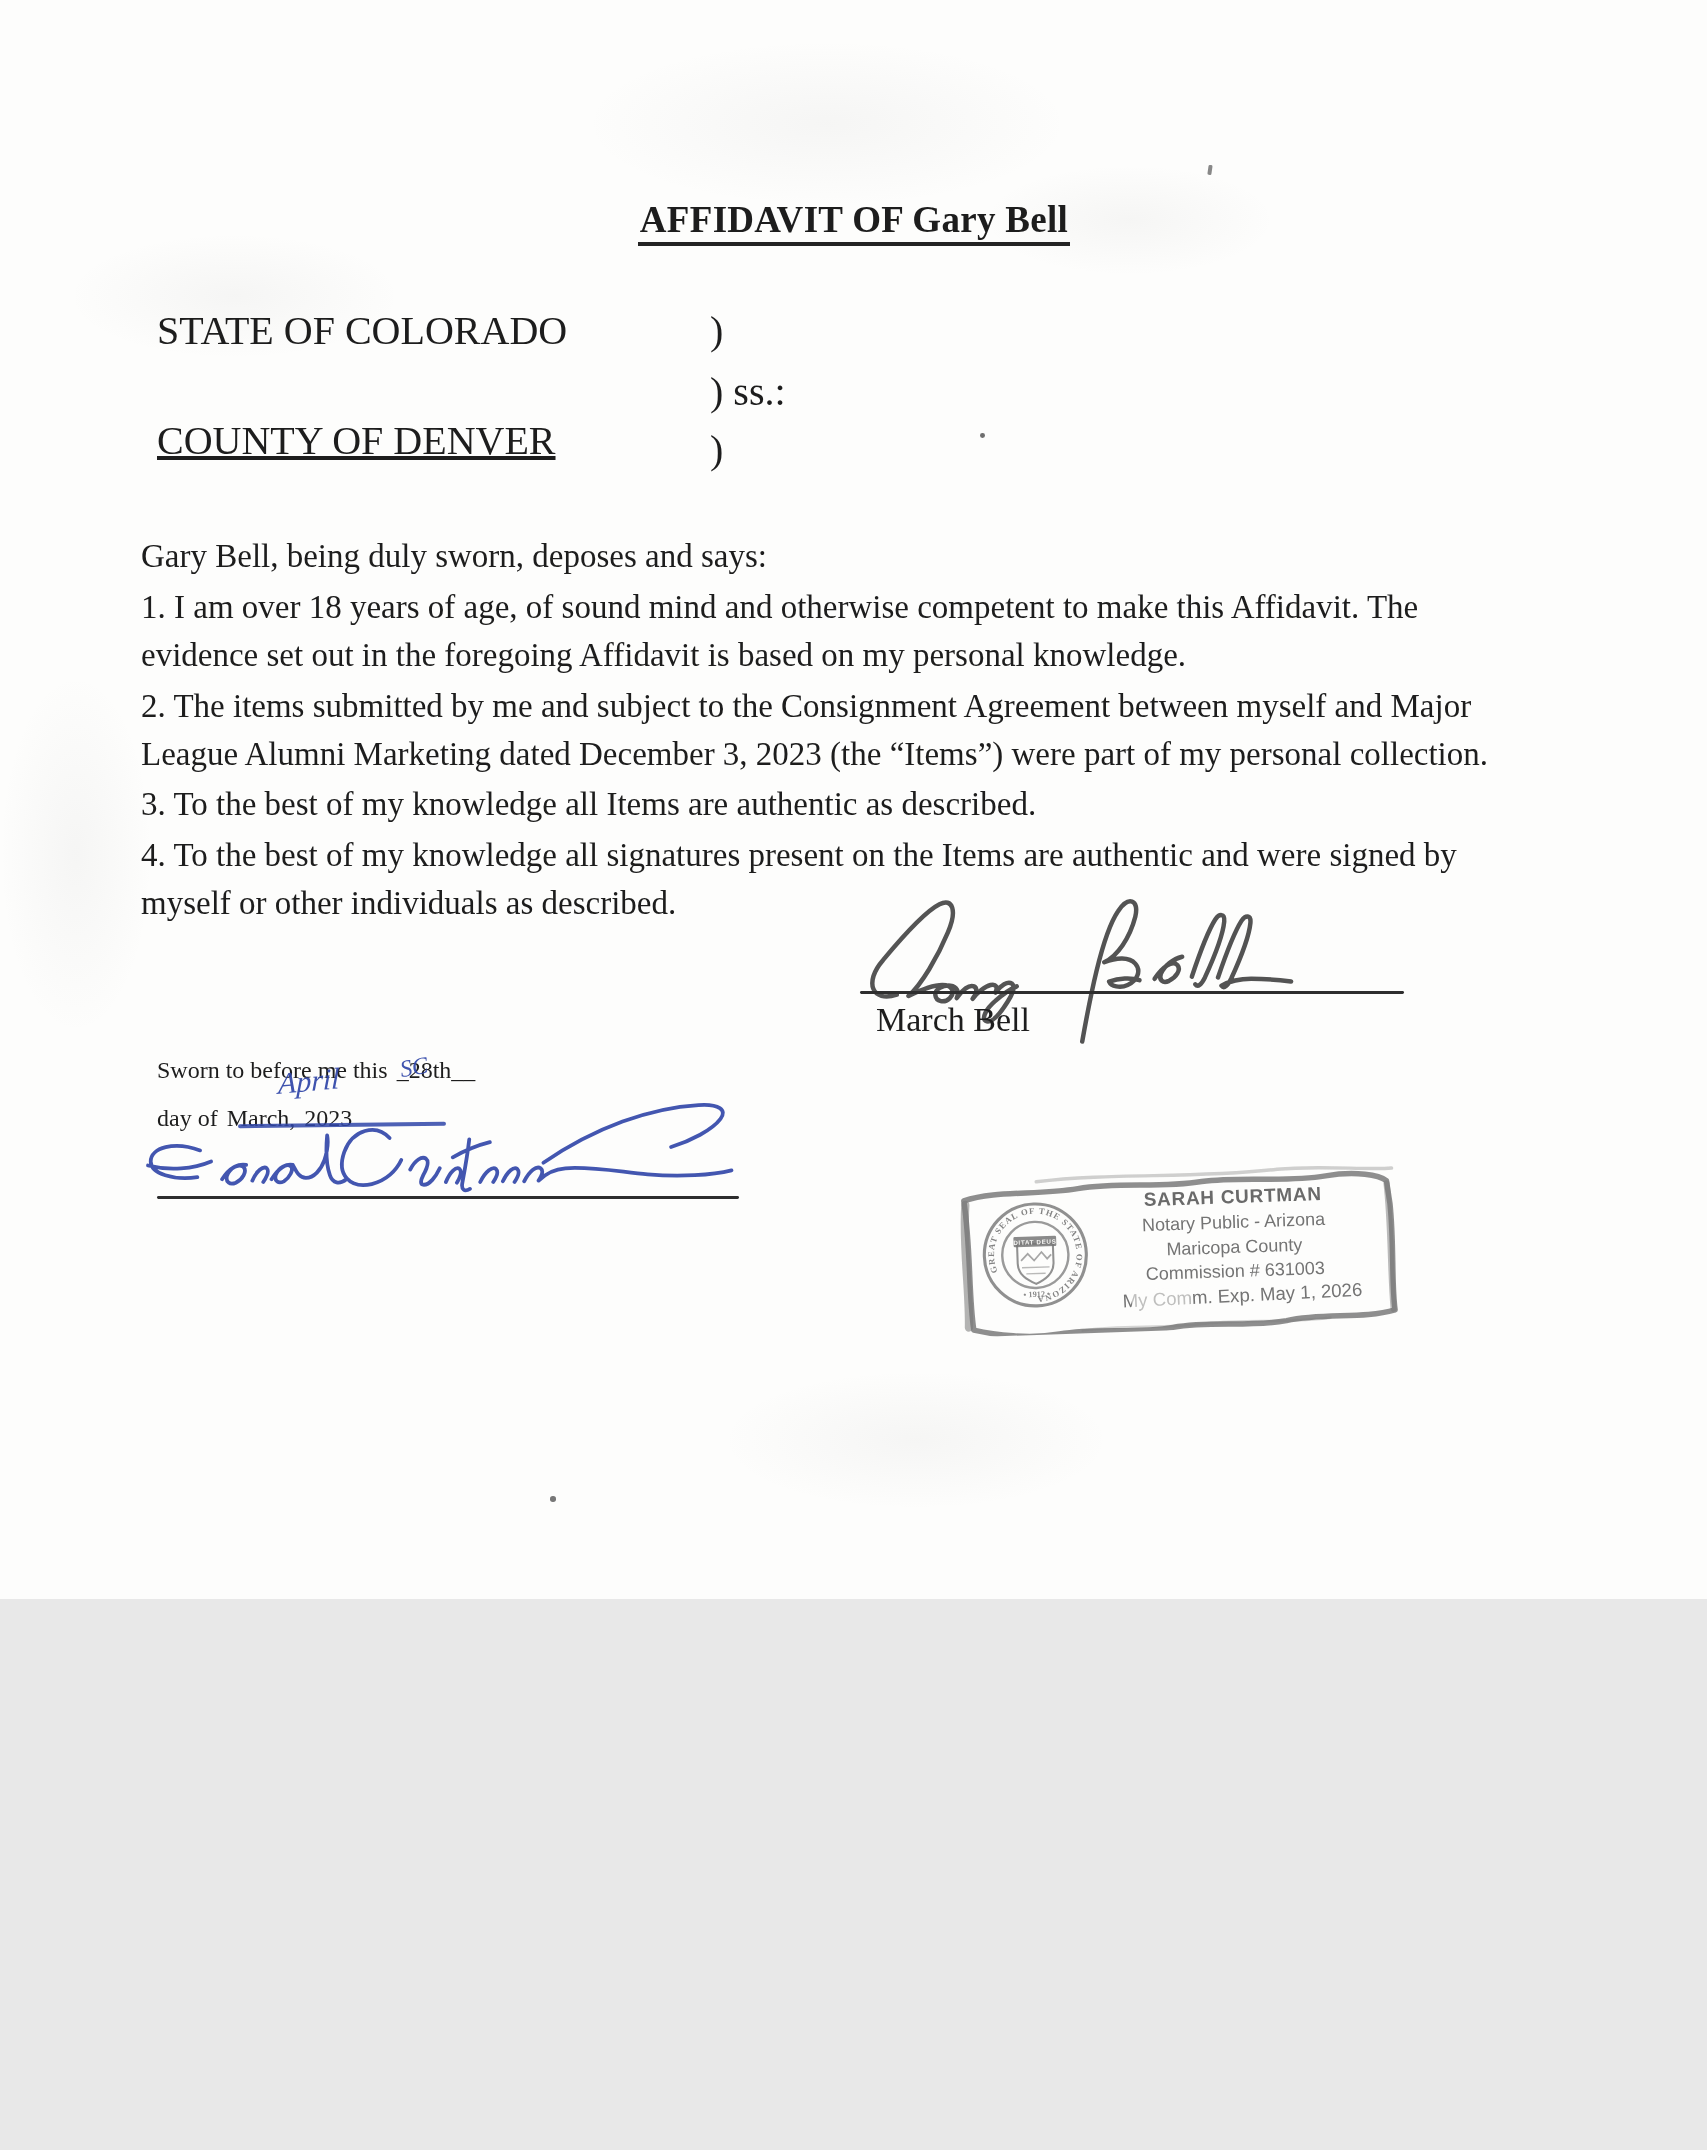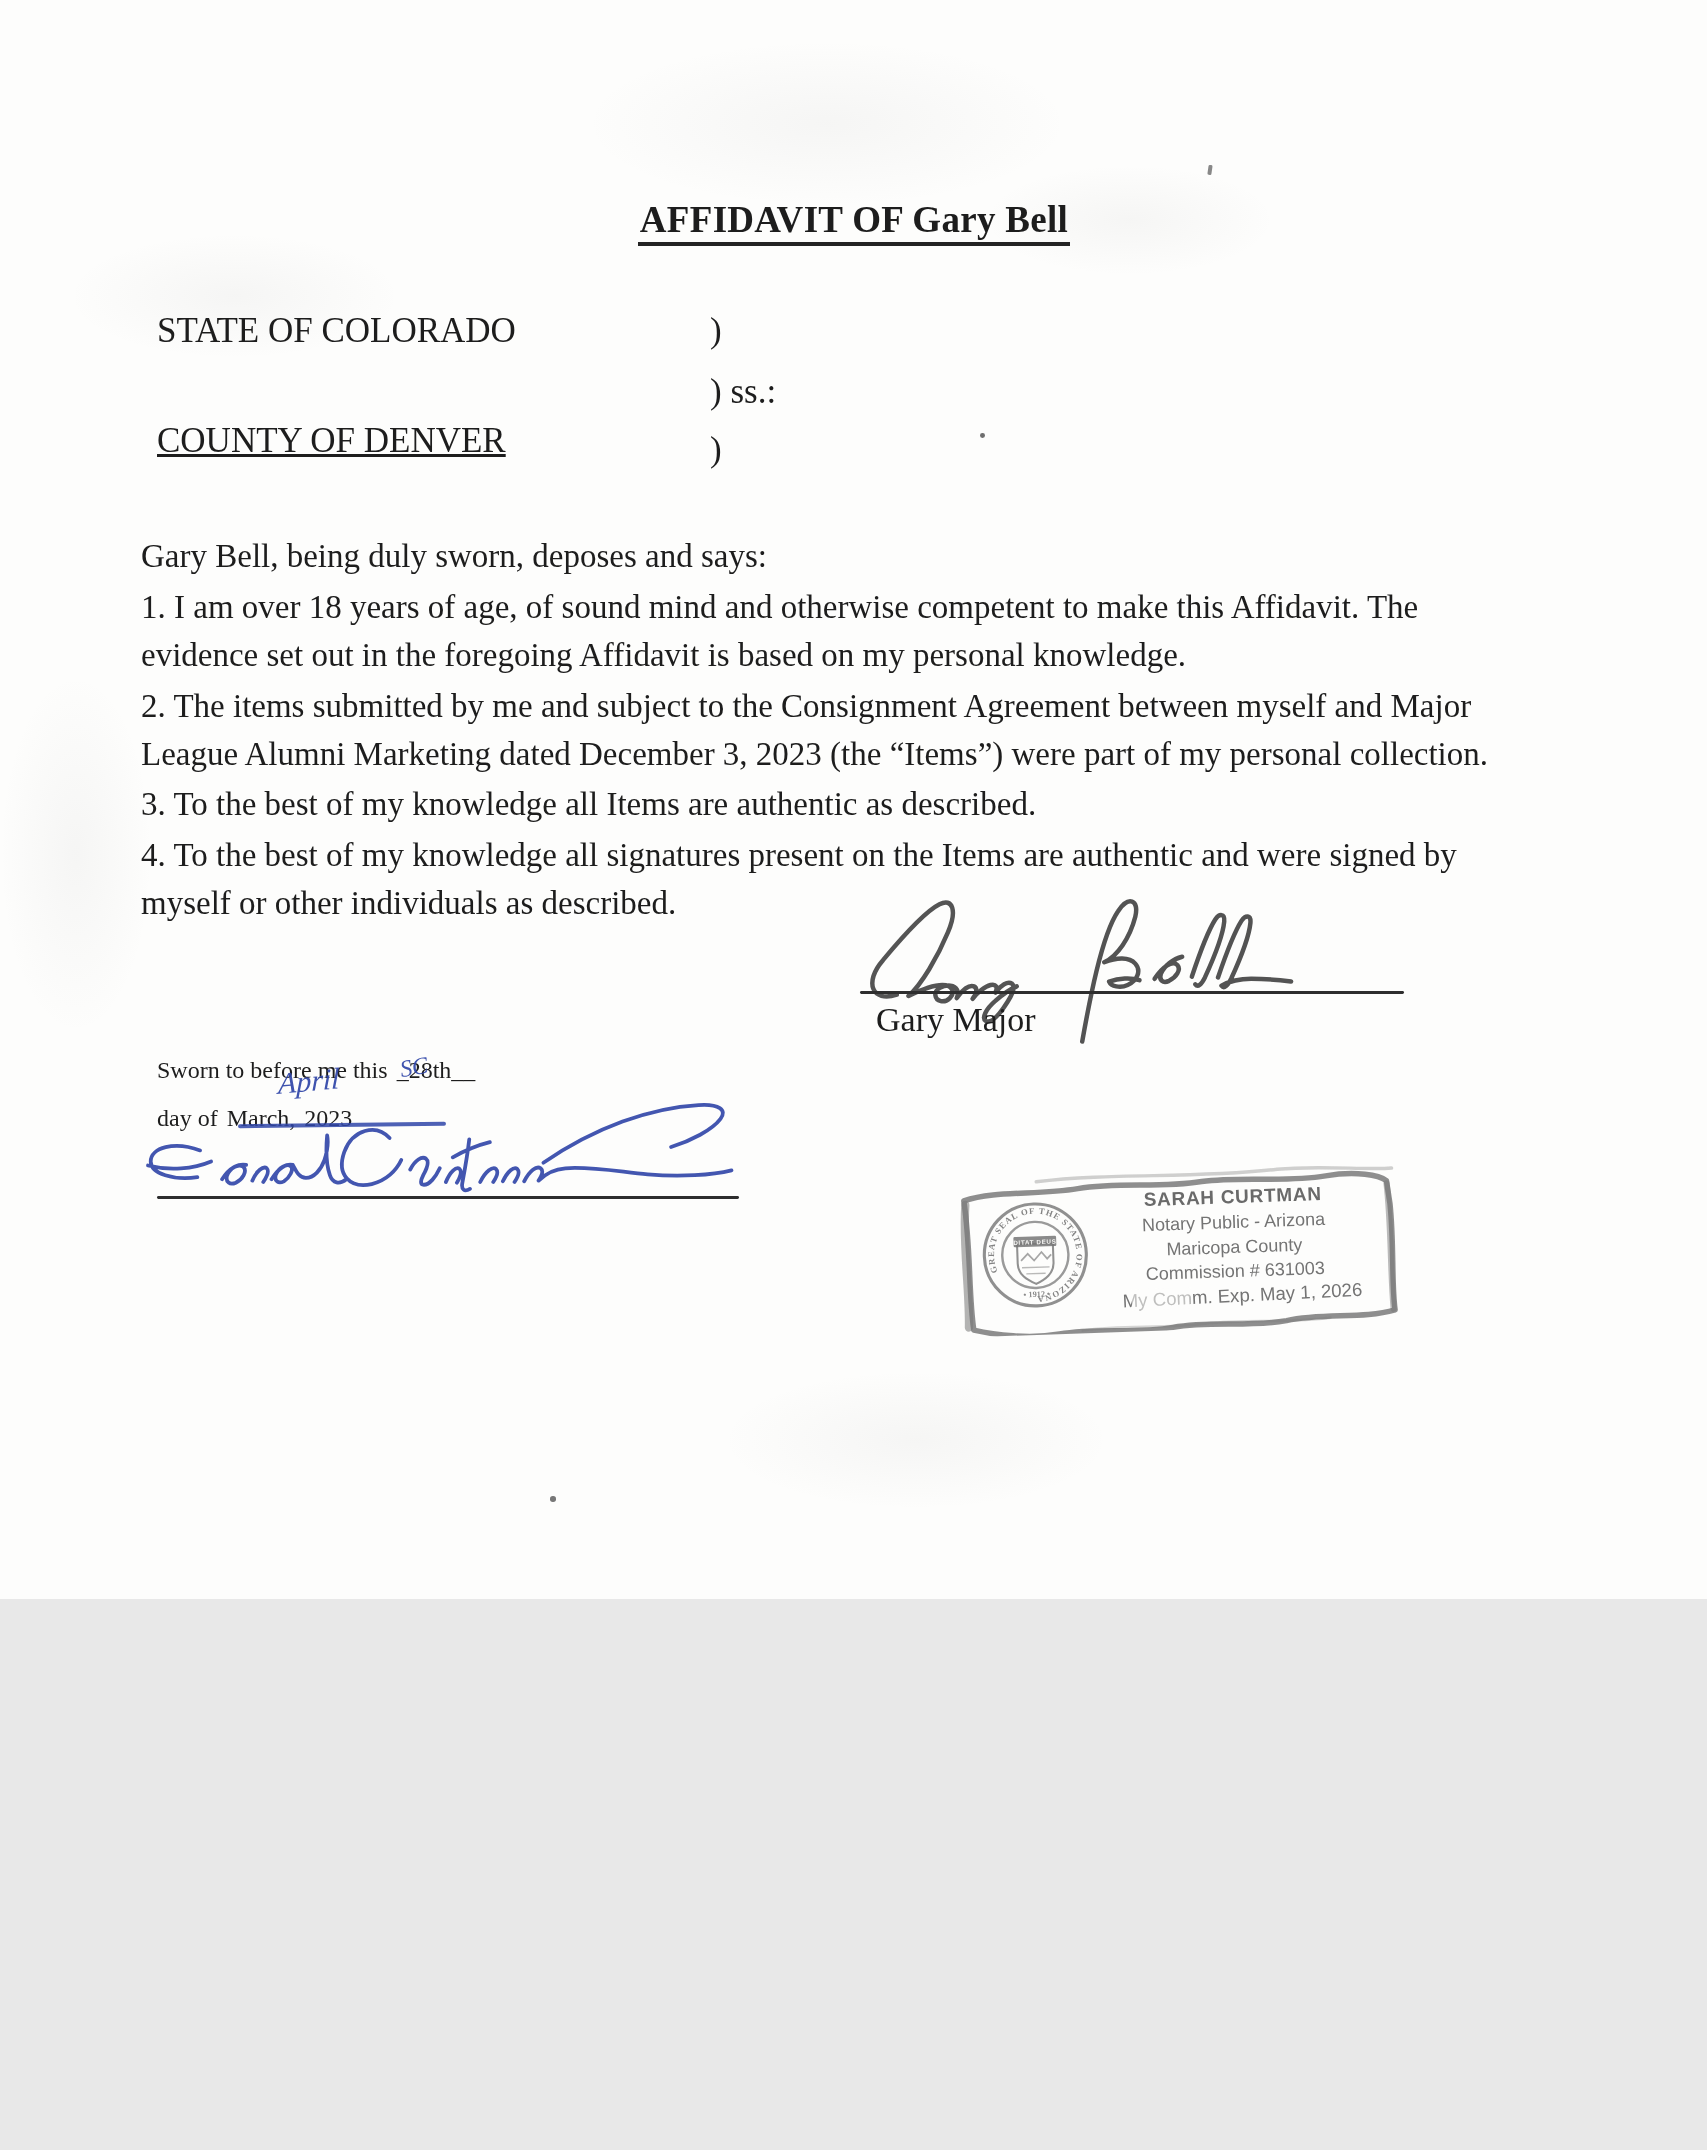--- a/index.html
+++ b/index.html
@@ -11,21 +11,21 @@
   .smudge { position:absolute; background:radial-gradient(closest-side, rgba(125,125,125,0.06), rgba(125,125,125,0)); border-radius:50%; pointer-events:none; }
 
   
   .title-wrap { position:absolute; top:198px; left:0; width:1708px; text-align:center; }
   .title-text {
     display:inline-block; font-size:37px; font-weight:bold; letter-spacing:0.3px;
     border-bottom:4.1px solid #242424; padding:0 2.1px 1.4px 2.1px;
   }
 
   
-  .venue-line { position:absolute; font-size:35px; line-height:41px; white-space:nowrap; }
+  .venue-line { position:absolute; font-size:40px; line-height:41px; white-space:nowrap; }
 
   
   .body-block { position:absolute; left:141px; top:532px; width:1516px; }
   .para { margin:0 0 2.8px 0; }
   .para .line { font-size:33px; line-height:48px; white-space:nowrap; }
 
   
   .sig-svg { position:absolute; }
   .sig-rule { position:absolute; background:#2e2e2e; border-radius:1.4px; }
   .printed-name { position:absolute; font-size:34px; line-height:48px; white-space:nowrap; }
@@ -107,21 +107,21 @@
   <svg class="sig-svg" style="left:854px;top:894px;" width="555" height="162" viewBox="0 0 805 235">
     <g fill="none" stroke="#454545" stroke-width="6.5" stroke-linecap="round" stroke-linejoin="round" opacity="0.92">
       <path d="M62,146 C26,158 14,128 42,96 C72,60 106,24 124,15 C143,5 150,24 136,56 C121,92 98,131 79,148 C93,141 113,132 128,132 C143,132 147,143 139,151 C131,159 119,156 118,147 C117,138 129,132 140,133 C149,134 153,142 149,151 C157,139 167,131 174,134 C180,137 177,146 172,152 C179,143 190,134 198,132 C206,130 209,135 205,143 C213,132 223,126 229,130 C234,134 230,145 223,156 C213,172 200,189 191,184 C185,180 191,167 205,155 C215,146 227,138 236,134"></path>
       <path d="M331,214 C341,158 359,60 383,25 C398,2 414,8 408,33 C400,64 382,90 363,99 C381,92 399,91 408,101 C417,111 411,126 397,132 C386,137 373,134 370,127 C384,122 402,121 414,125"></path>
       <path d="M436,123 C448,105 462,96 469,103 C475,110 467,121 457,126 C448,130 442,125 445,116 C450,104 463,94 476,91"></path>
       <path d="M490,120 C502,84 515,51 524,37 C530,28 538,28 537,40 C535,61 520,97 509,121 C504,131 499,136 495,131"></path>
       <path d="M528,121 C540,86 553,53 562,39 C568,30 576,30 575,42 C573,63 558,99 547,123 C542,133 537,138 533,133 C544,127 560,123 576,123 C598,123 618,125 634,127"></path>
     </g>
   </svg>
   <div class="sig-rule" style="left:860px;top:991px;width:544px;height:3.4px;"></div>
-  <div class="printed-name" style="left:876px;top:996px;">Gary Major</div>
+  <div class="printed-name" style="left:876px;top:996px;">March Bell</div>
 
   <div class="jurat-line" style="top:1046px;"><span>Sworn to before me this</span><span class="gap">_28th__</span></div>
   <div class="jurat-line" style="top:1094px;"><span>day of</span><span class="gap">March,</span><span class="gap">2023</span></div>
 
   <div class="handwriting" style="left:278px;top:1064px;font-size:30px;transform:rotate(-5deg) skewX(-6deg);">April</div>
   <div class="handwriting" style="left:400px;top:1054px;font-size:24px;transform:rotate(-10deg);">SC</div>
   <div class="strike-mark" style="left:238px;top:1123px;width:208px;height:4.1px;transform:rotate(-0.7deg);"></div>
 
   <svg class="sig-svg" style="left:132px;top:1101px;" width="623" height="127" viewBox="0 0 905 185">
     <g fill="none" stroke="#2f45a8" stroke-width="5.5" stroke-linecap="round" stroke-linejoin="round" opacity="0.9">

